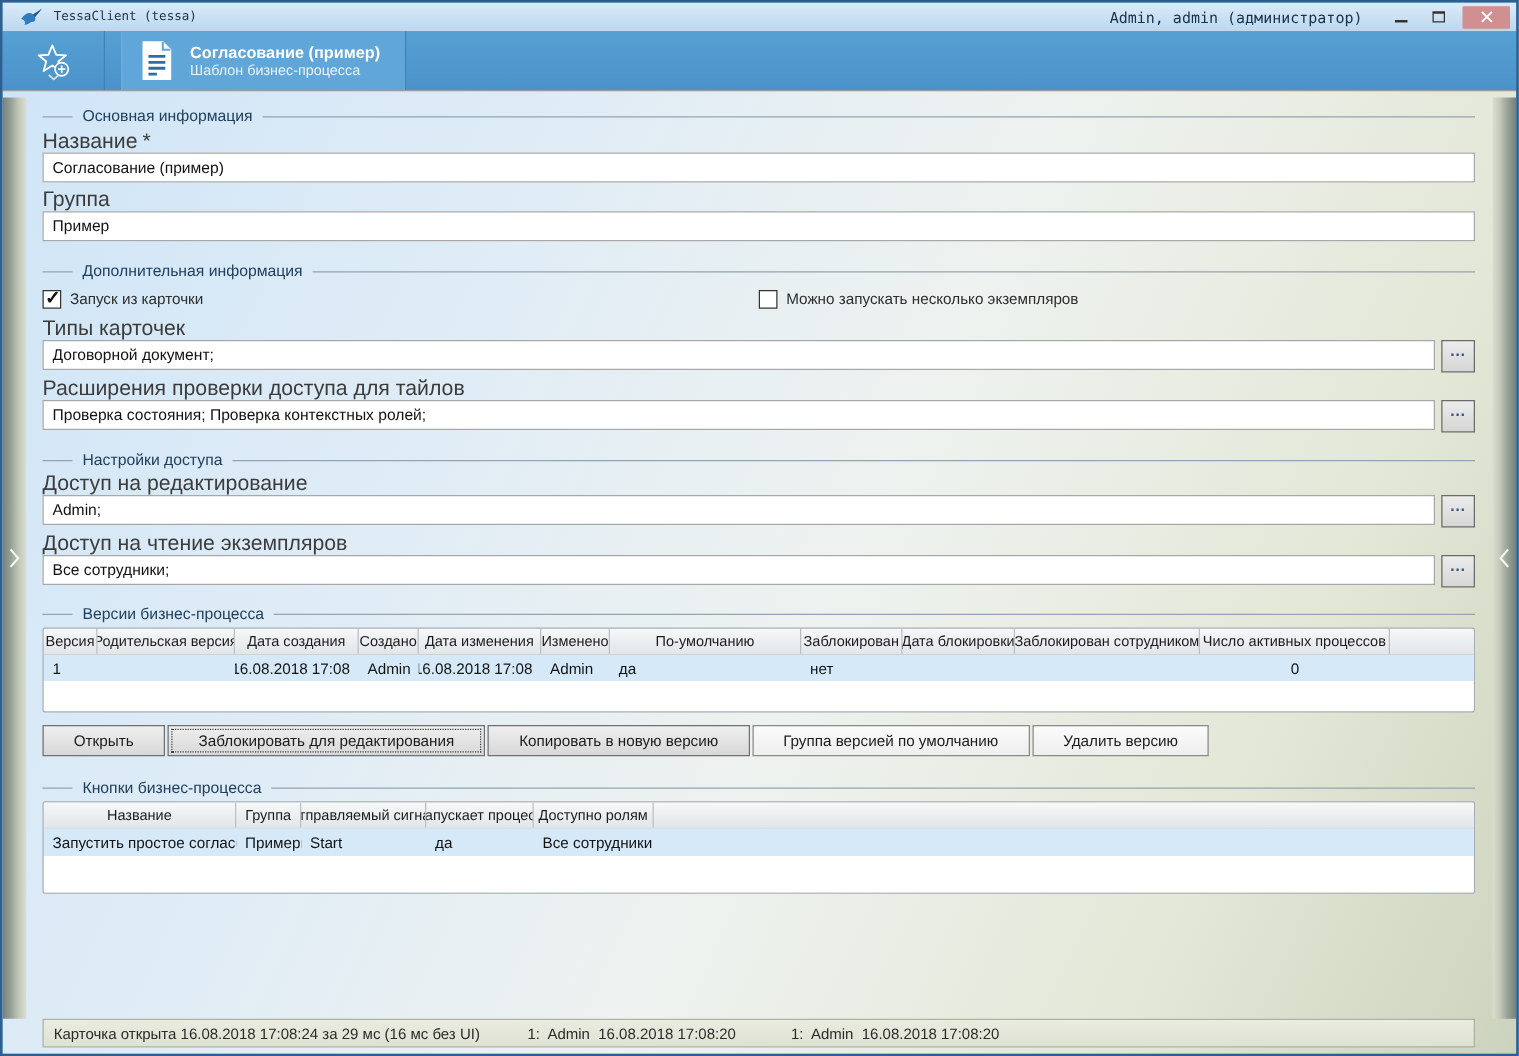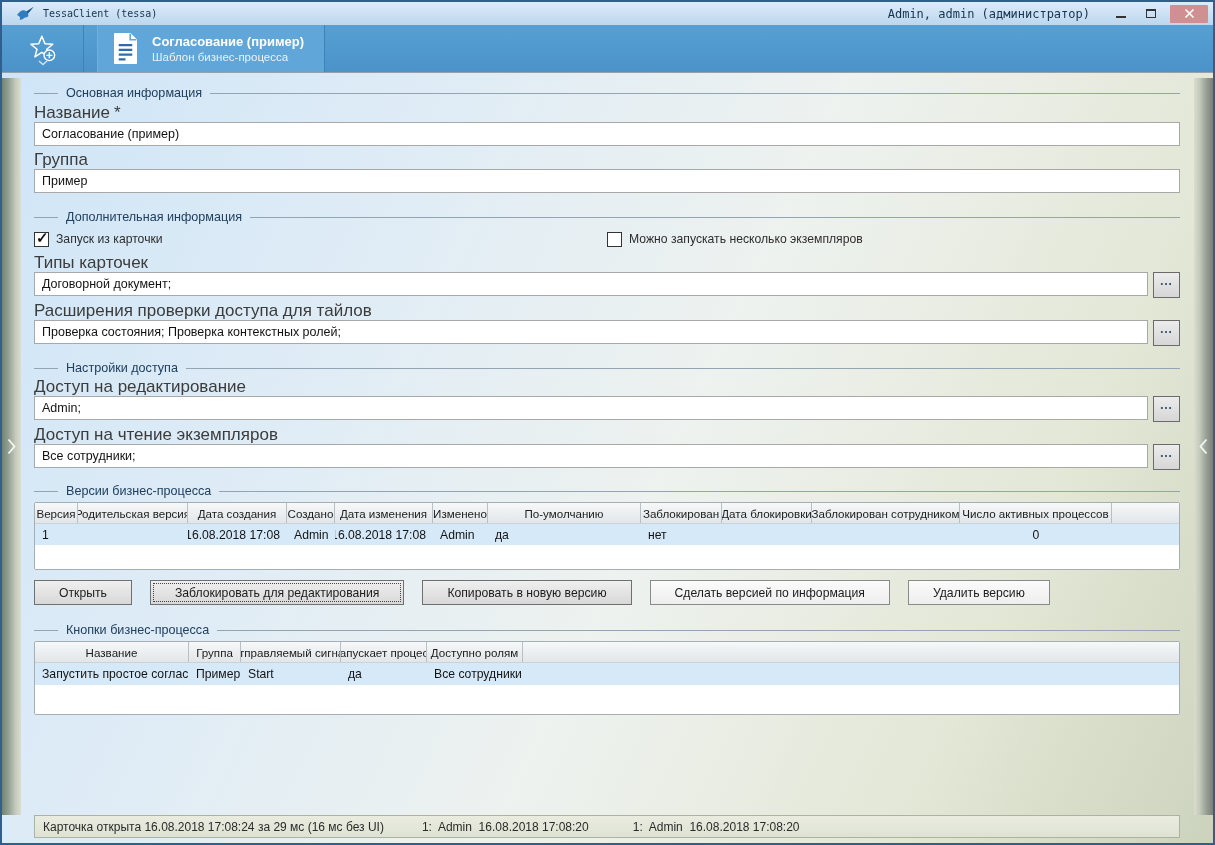--- a/index.html
+++ b/index.html
@@ -82,21 +82,21 @@
   .gc { font-size:12.2px; color:#141414; padding:0 7px; overflow:hidden; white-space:nowrap;
         display:flex; align-items:center; flex:0 0 auto; }
   .gc.ra { justify-content:flex-end; }
   .gc.ca { justify-content:center; padding:0; }
   .gfill { background:#fff; }
 
   .t1c0{width:43px}.t1c1{width:110px}.t1c2{width:99px}.t1c3{width:48px}.t1c4{width:98px}
   .t1c5{width:55px}.t1c6{width:153px}.t1c7{width:81px}.t1c8{width:90px}.t1c9{width:148px}.t1c10{width:152px}
   .t2c0{width:154px}.t2c1{width:52px}.t2c2{width:100px}.t2c3{width:86px}.t2c4{width:96px}
 
-  .btnrow { display:flex; gap:18px; }
+  .btnrow { display:flex; gap:2px; }
   .btn { height:25px; border:1px solid #707070; background:linear-gradient(#efefef,#d8d8d8);
          font-size:12.2px; color:#1c1c1c; display:flex; align-items:center; justify-content:center;
          padding:0 24px; cursor:pointer; white-space:nowrap; }
   .btn.light { background:linear-gradient(#fbfbfb,#eeeeee); border-color:#8a8a8a; }
   .btn.focused { outline:1px dotted #444; outline-offset:-4px; }
   .btn.w90 { min-width:90px; }
   .spacer { flex:1; }
 
   .statusbar { margin-top:auto; height:23px; border:1px solid #adb2a2;
                background:linear-gradient(#e9ecdf,#dee2d3); display:flex; align-items:center;
@@ -271,21 +271,21 @@
           <div class="gc t1c9"></div>
           <div class="gc t1c10 ca">0</div>
         </div>
         <div class="gfill" style="height:24px"></div>
       </div>
 
       <div class="btnrow" style="margin-top:10px">
         <button class="btn">Открыть</button>
         <button class="btn focused">Заблокировать для редактирования</button>
         <button class="btn">Копировать в новую версию</button>
-        <button class="btn light">Сделать версией по информация</button>
+        <button class="btn light">Группа версией по умолчанию</button>
         <button class="btn light">Удалить версию</button>
       </div>
 
       <div class="sec" style="margin-top:17px">Кнопки бизнес-процесса</div>
 
       <div class="grid" style="margin-top:3px">
         <div class="ghead">
           <div class="gh t2c0">Название</div>
           <div class="gh t2c1">Группа</div>
           <div class="gh t2c2">Отправляемый сигнал</div>

